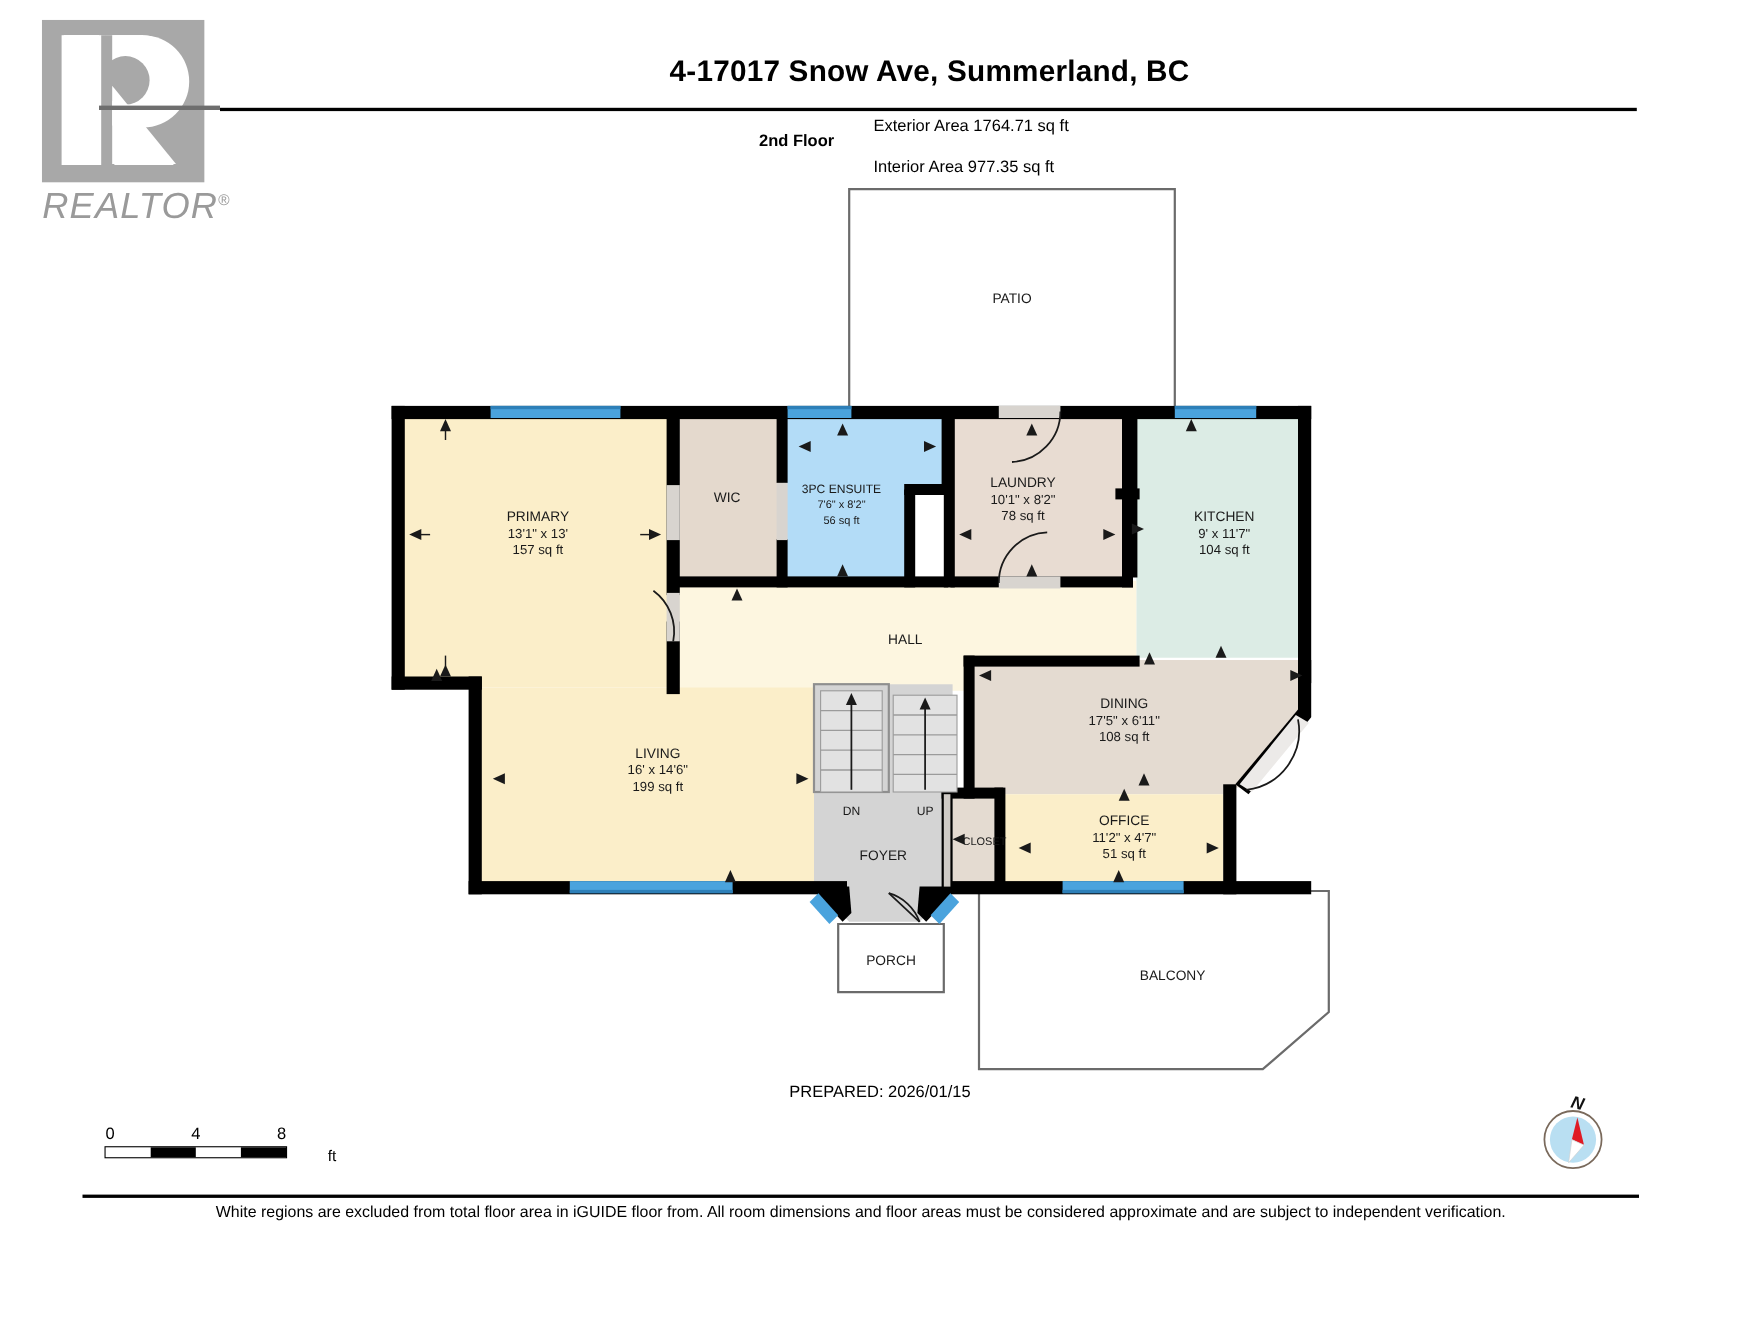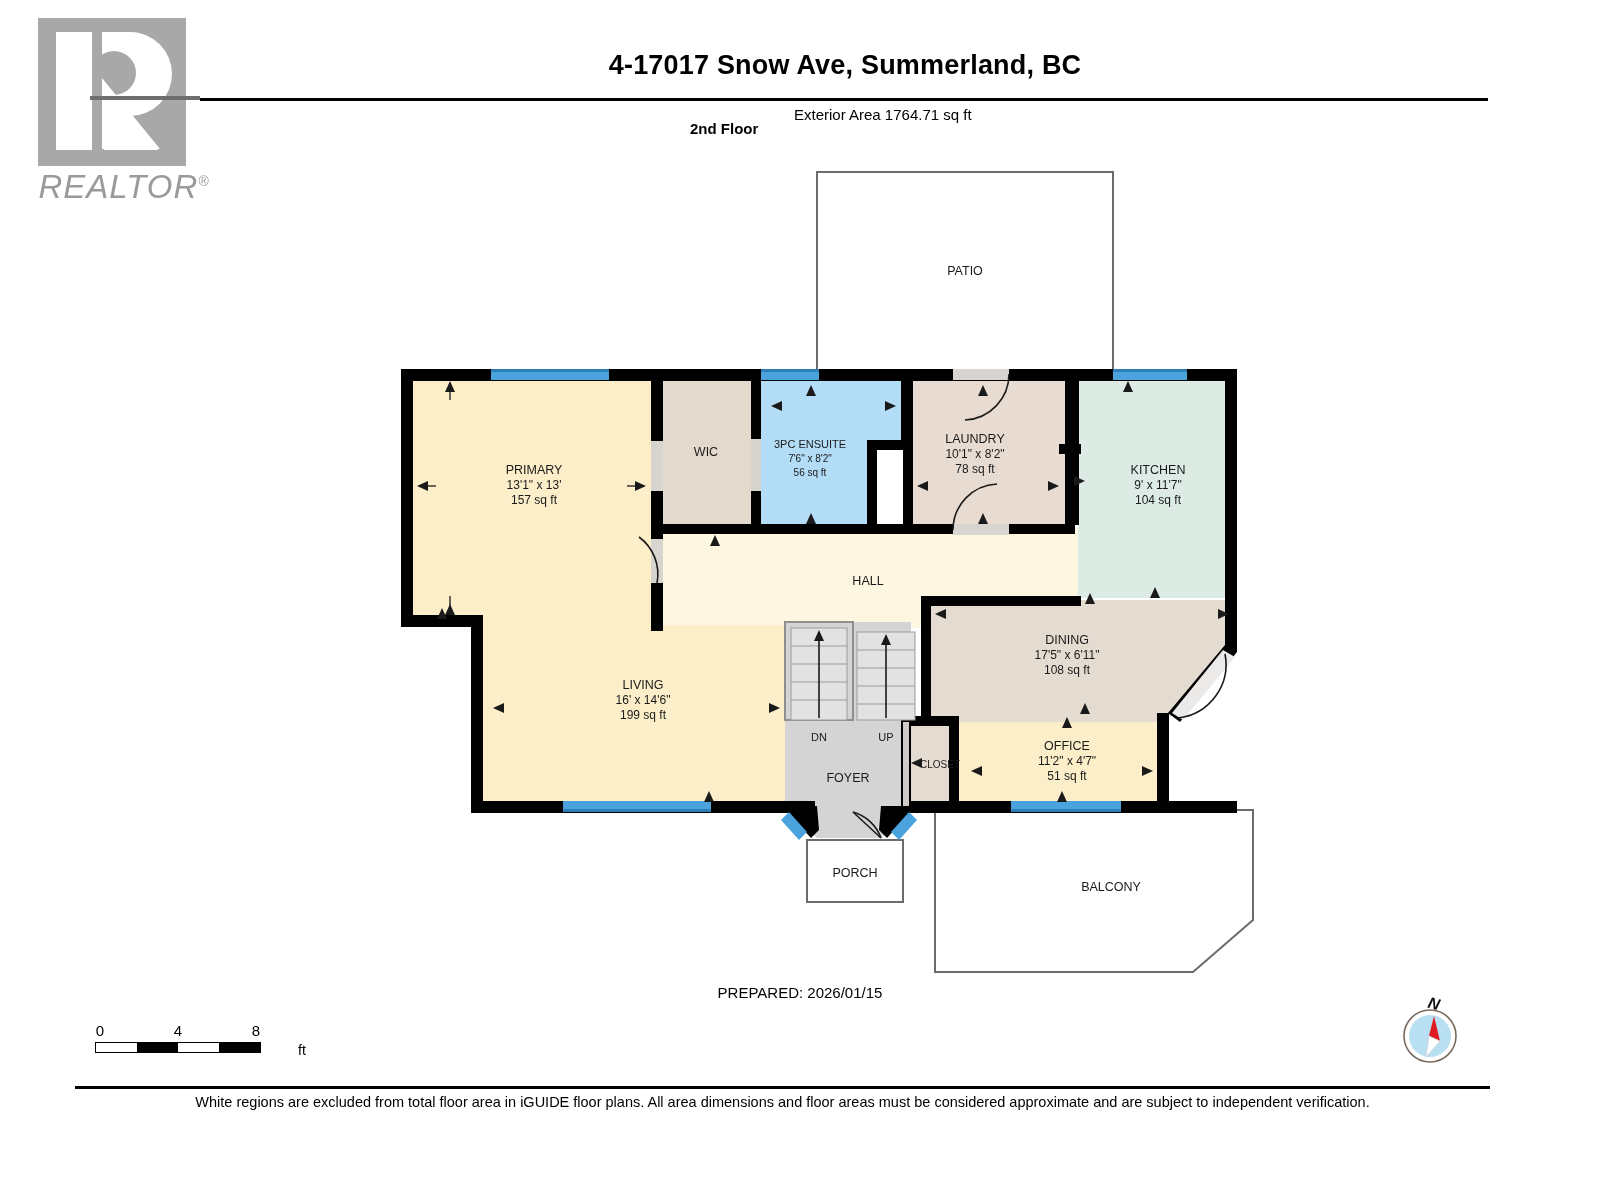--- a/index.html
+++ b/index.html
@@ -66,21 +66,21 @@
     color: #000;
   }
   #floor-meta .row { display: flex; margin-bottom: 6px; }
   #floor-meta .lbl { font-weight: bold; width: 104px; text-align: left; margin-top: 14px; }
   #floor-meta .val { }
 
   
   #plan {
     position: absolute;
     left: 0; top: 0;
-    width: 1600px; height: 1200px; padding-left: 45px;
+    width: 1600px; height: 1200px;
   }
   #plan svg { display: block; }
 
   
   #scalebar-wrap {
     position: absolute;
     left: 95px; top: 1022px;
     width: 220px;
   }
   #scale-nums {
@@ -181,20 +181,24 @@
 
   <div style="position:absolute;left:90px;top:96px;width:110px;height:4px;background:#6e6e6e;"></div>
 
   <div id="title">4-17017 Snow Ave, Summerland, BC</div>
   <div id="title-rule"></div>
   <div id="floor-meta">
     <div class="row">
       <div class="lbl">2nd Floor</div>
       <div class="val">Exterior Area 1764.71 sq ft</div>
     </div>
+    <div class="row">
+      <div class="lbl"></div>
+      <div class="val">Interior Area 977.35 sq ft</div>
+    </div>
   </div>
 
   <div id="plan">
   <svg width="1600" height="1200" viewBox="0 0 1600 1200" xmlns="http://www.w3.org/2000/svg">
 
     <g>
       <path d="M772 172 L1068 172 L1068 374 L772 374 Z" fill="#ffffff" stroke="#6b6b6b" stroke-width="2"></path>
       <text class="rm-name" x="920" y="275">PATIO</text>
     </g>
 
@@ -450,15 +454,15 @@
   <svg id="compass" viewBox="0 0 70 70">
     <circle cx="35" cy="36" r="26" fill="#ffffff" stroke="#7a6a5c" stroke-width="1.6"></circle>
     <circle cx="35" cy="36" r="21" fill="#b9dff2"></circle>
     <polygon points="39,16 45,41 34,36" fill="#e01b24"></polygon>
     <polygon points="34,36 45,41 31,57" fill="#ffffff" stroke="#cfcfcf" stroke-width="0.6"></polygon>
     <polygon points="39,16 34,36 31,57" fill="#ffffff" opacity="0"></polygon>
   </svg>
   <div id="compass-n">N</div>
 
   <div id="footer-rule"></div>
-  <div id="disclaimer">White regions are excluded from total floor area in iGUIDE floor plans. All area dimensions and floor areas must be considered approximate and are subject to independent verification.</div>
+  <div id="disclaimer">White regions are excluded from total floor area in iGUIDE floor from. All room dimensions and floor areas must be considered approximate and are subject to independent verification.</div>
 
 </div>
 
 </body></html>

